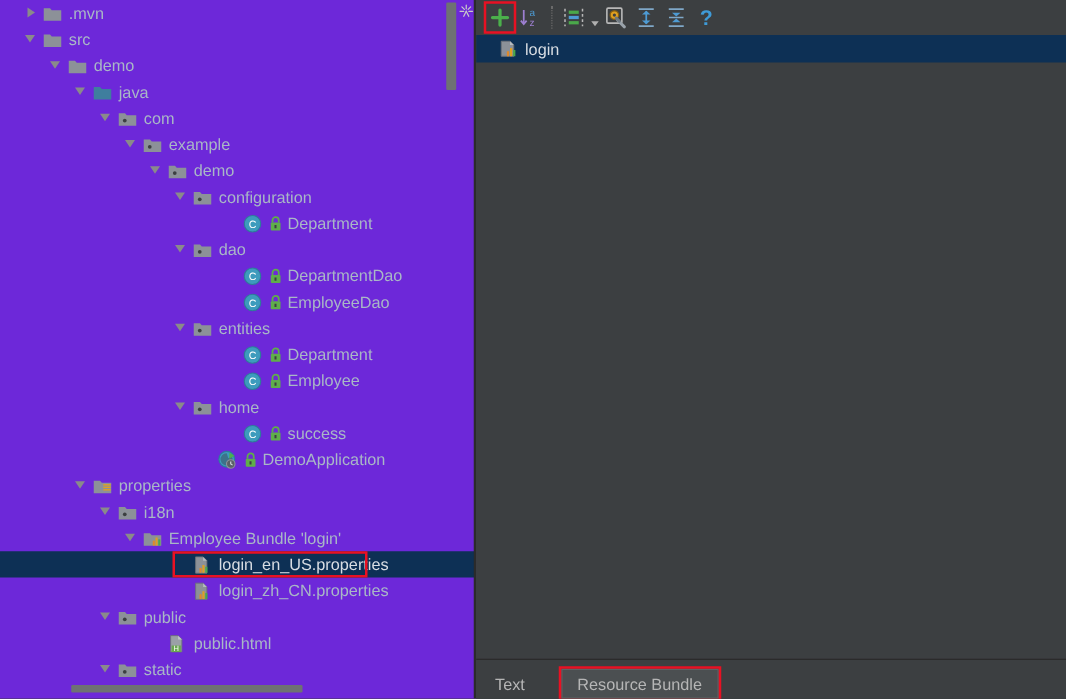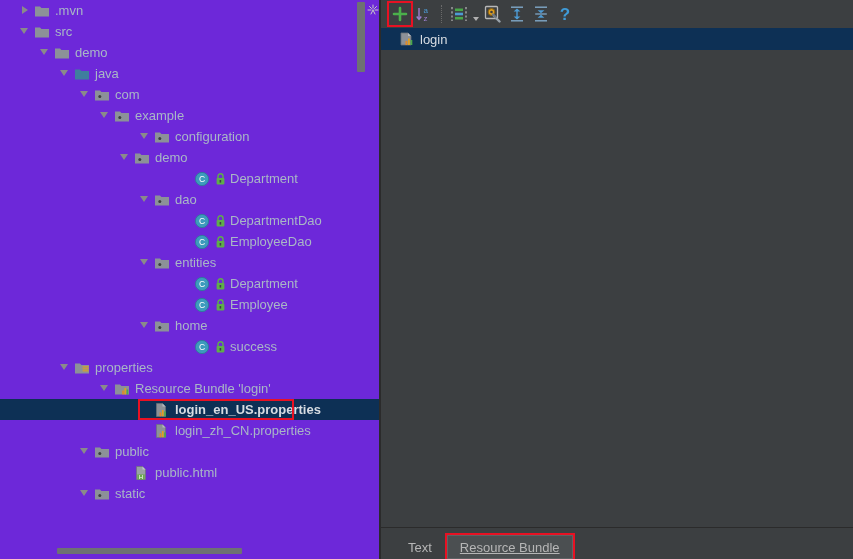--- a/index.html
+++ b/index.html
@@ -23,21 +23,21 @@
     height: 21px;
     display: flex;
     align-items: center;
     white-space: nowrap;
     color: #a9b7c6;
     font-size: 13px;
     padding-left: 0;
   }
   .tree-row.selected { background: #0d3055; }
   .tree-label { color: #a9b7c6; font-size: 13px; line-height: 21px; }
-  .tree-row.selected .tree-label { color: #d8dde3; font-weight: bold; }
+  .tree-row.selected .tree-label { color: #d8dde3; }
 
   .twisty {
     width: 11px; height: 11px;
     flex: 0 0 11px;
     position: relative;
     margin-right: 3px;
   }
   .twisty.collapsed::before {
     content: "";
     position: absolute; top: 1px; left: 2px;
@@ -130,33 +130,33 @@
   }
   .bundle-row.selected { background: #0d3055; color: #d8dde3; }
 
   #editor-bottom {
     height: 32px;
     background: #3c3f41;
     border-top: 1px solid #2b2b2b;
     display: flex; align-items: flex-end;
     position: relative;
   }
-  #tab-strip { display: flex; align-items: flex-end; height: 32px; padding-left: 14px; gap: 2px; }
+  #tab-strip { display: flex; align-items: flex-end; height: 32px; padding-left: 2px; gap: 16px; }
   .etab {
     height: 24px; padding: 0 12px;
     display: flex; align-items: center;
     font-size: 13px; color: #b6b6b6;
     background: transparent;
     border: 1px solid transparent;
   }
   .etab.active {
     background: #4b4f51;
     border: 1px solid #5e6264;
   }
-  .etab.outlined { outline: 2px solid #e81123; outline-offset: 0px; text-decoration: underline; }
+  .etab.outlined { outline: 2px solid #e81123; outline-offset: 0px; }
   #bottom-edge {
     position: absolute; left: 381px; right: 0; bottom: 0;
     height: 2px; background: #3c3f41;
   }
 </style>
 </head>
 <body>
 
 <div id="app">
 
@@ -218,40 +218,40 @@
           <span class="twisty expanded"></span>
           <span class="ticon">
             <svg width="16" height="16" viewBox="0 0 16 16">
               <path d="M1 3.5 h5 l1.4 1.6 h7.6 v8.4 h-14 z" fill="#8c9198"></path>
               <circle cx="5.8" cy="9.4" r="1.5" fill="#3c3f41"></circle>
             </svg>
           </span>
           <span class="tree-label">example</span>
         </div>
         <div class="tree-row">
+          <div style="flex: 0 0 120px; height: 1px;"></div>
+          <span class="twisty expanded"></span>
+          <span class="ticon">
+            <svg width="16" height="16" viewBox="0 0 16 16">
+              <path d="M1 3.5 h5 l1.4 1.6 h7.6 v8.4 h-14 z" fill="#8c9198"></path>
+              <circle cx="5.8" cy="9.4" r="1.5" fill="#3c3f41"></circle>
+            </svg>
+          </span>
+          <span class="tree-label">demo</span>
+        </div>
+        <div class="tree-row">
           <div style="flex: 0 0 140px; height: 1px;"></div>
           <span class="twisty expanded"></span>
           <span class="ticon">
             <svg width="16" height="16" viewBox="0 0 16 16">
               <path d="M1 3.5 h5 l1.4 1.6 h7.6 v8.4 h-14 z" fill="#8c9198"></path>
               <circle cx="5.8" cy="9.4" r="1.5" fill="#3c3f41"></circle>
             </svg>
           </span>
           <span class="tree-label">configuration</span>
-        </div>
-        <div class="tree-row">
-          <div style="flex: 0 0 120px; height: 1px;"></div>
-          <span class="twisty expanded"></span>
-          <span class="ticon">
-            <svg width="16" height="16" viewBox="0 0 16 16">
-              <path d="M1 3.5 h5 l1.4 1.6 h7.6 v8.4 h-14 z" fill="#8c9198"></path>
-              <circle cx="5.8" cy="9.4" r="1.5" fill="#3c3f41"></circle>
-            </svg>
-          </span>
-          <span class="tree-label">demo</span>
         </div>
         <div class="tree-row">
           <div style="flex: 0 0 180px; height: 1px;"></div>
           <span class="twisty none"></span>
           <span class="ticon">
             <svg width="16" height="16" viewBox="0 0 16 16">
               <circle cx="8" cy="8" r="6.6" fill="#3d9bbd" stroke="#2d7c99" stroke-width="0.9"></circle>
               <text x="8" y="11.4" text-anchor="middle" font-family="Liberation Sans, sans-serif" font-size="8.5" fill="#ffffff">C</text>
             </svg>
           </span>
@@ -369,44 +369,74 @@
             </svg>
           </span>
           <span class="lockicon"><svg width="11" height="14" viewBox="0 0 11 14">
               <path d="M3 6 V4.2 a2.5 2.5 0 0 1 5 0 V6" fill="none" stroke="#5fae4a" stroke-width="1.4"></path>
               <rect x="1.6" y="6" width="7.8" height="6.4" rx="0.8" fill="#5fae4a"></rect>
               <rect x="4.6" y="8" width="1.6" height="2.6" fill="#3c3f41"></rect>
             </svg></span>
           <span class="tree-label">success</span>
         </div>
         <div class="tree-row">
+          <div style="flex: 0 0 160px; height: 1px;"></div>
+          <span class="twisty none"></span>
+          <span class="ticon">
+            <svg width="16" height="16" viewBox="0 0 16 16">
+              <circle cx="7.4" cy="7.4" r="6.3" fill="#3d9bbd" stroke="#2d7c99" stroke-width="0.9"></circle>
+              <path d="M7.4 2.6 A4.8 4.8 0 1 0 11.4 5 L8.6 6.6 Z" fill="#3c5060" opacity="0.55"></path>
+              <path d="M9.5 2.2 L13.6 4.6 L9.5 7 Z" fill="#4bb04b"></path>
+              <circle cx="10.6" cy="11.2" r="3.4" fill="#5a6066" stroke="#8c9198" stroke-width="0.9"></circle>
+              <path d="M10.6 9.2 L10.6 11.2 L12.1 12.1" stroke="#d8dde3" stroke-width="0.9" fill="none"></path>
+            </svg>
+          </span>
+          <span class="lockicon"><svg width="11" height="14" viewBox="0 0 11 14">
+              <path d="M3 6 V4.2 a2.5 2.5 0 0 1 5 0 V6" fill="none" stroke="#5fae4a" stroke-width="1.4"></path>
+              <rect x="1.6" y="6" width="7.8" height="6.4" rx="0.8" fill="#5fae4a"></rect>
+              <rect x="4.6" y="8" width="1.6" height="2.6" fill="#3c3f41"></rect>
+            </svg></span>
+          <span class="tree-label">DemoApplication</span>
+        </div>
+        <div class="tree-row">
           <div style="flex: 0 0 60px; height: 1px;"></div>
           <span class="twisty expanded"></span>
           <span class="ticon">
             <svg width="16" height="16" viewBox="0 0 16 16">
               <path d="M1 3.5 h5 l1.4 1.6 h7.6 v8.4 h-14 z" fill="#8c9198"></path>
               <rect x="8.6" y="6.3" width="6" height="1.1" fill="#e0a020"></rect>
               <rect x="8.6" y="8.3" width="6" height="1.1" fill="#e0a020"></rect>
               <rect x="8.6" y="10.3" width="6" height="1.1" fill="#e0a020"></rect>
             </svg>
           </span>
           <span class="tree-label">properties</span>
         </div>
         <div class="tree-row">
+          <div style="flex: 0 0 80px; height: 1px;"></div>
+          <span class="twisty expanded"></span>
+          <span class="ticon">
+            <svg width="16" height="16" viewBox="0 0 16 16">
+              <path d="M1 3.5 h5 l1.4 1.6 h7.6 v8.4 h-14 z" fill="#8c9198"></path>
+              <circle cx="5.8" cy="9.4" r="1.5" fill="#3c3f41"></circle>
+            </svg>
+          </span>
+          <span class="tree-label">i18n</span>
+        </div>
+        <div class="tree-row">
           <div style="flex: 0 0 100px; height: 1px;"></div>
           <span class="twisty expanded"></span>
           <span class="ticon">
             <svg width="16" height="16" viewBox="0 0 16 16">
               <path d="M1 3.5 h5 l1.4 1.6 h7.6 v8.4 h-14 z" fill="#8c9198"></path>
               <rect x="8.2" y="9.5" width="1.7" height="4" fill="#e08a2a"></rect>
               <rect x="10.4" y="7" width="1.7" height="6.5" fill="#e0a020"></rect>
               <rect x="12.6" y="8.5" width="1.7" height="5" fill="#4aa84a"></rect>
             </svg>
           </span>
-          <span class="tree-label">Resource Bundle 'login'</span>
+          <span class="tree-label">Employee Bundle 'login'</span>
         </div>
         <div class="tree-row selected">
           <div style="flex: 0 0 140px; height: 1px;"></div>
           <span class="twisty none"></span>
           <span class="ticon">
             <svg width="16" height="16" viewBox="0 0 16 16">
               <path d="M2.5 1.5 h6 l3 3 v10 h-9 z" fill="#8c9198" stroke="#6d7279" stroke-width="0.7"></path>
               <path d="M8.5 1.5 v3 h3 z" fill="#b6bbc1"></path>
               <rect x="5.6" y="10.4" width="1.7" height="3.8" fill="#e08a2a"></rect>
               <rect x="7.9" y="8" width="1.7" height="6.2" fill="#e0a020"></rect>

